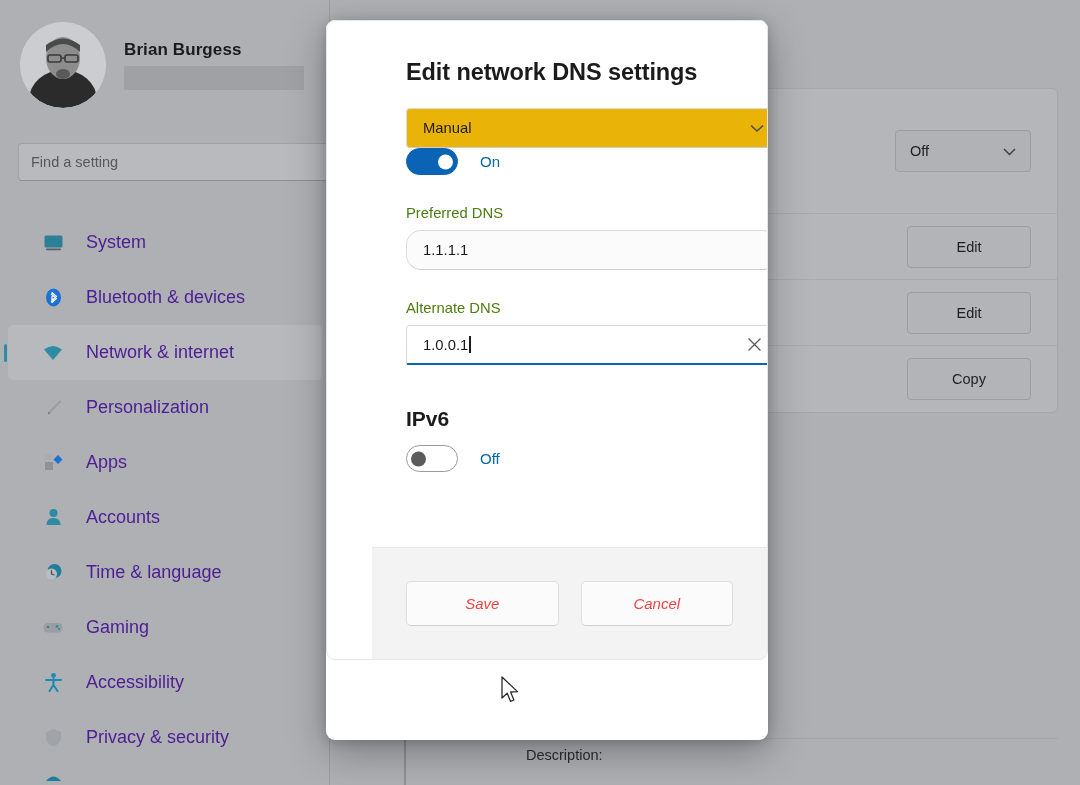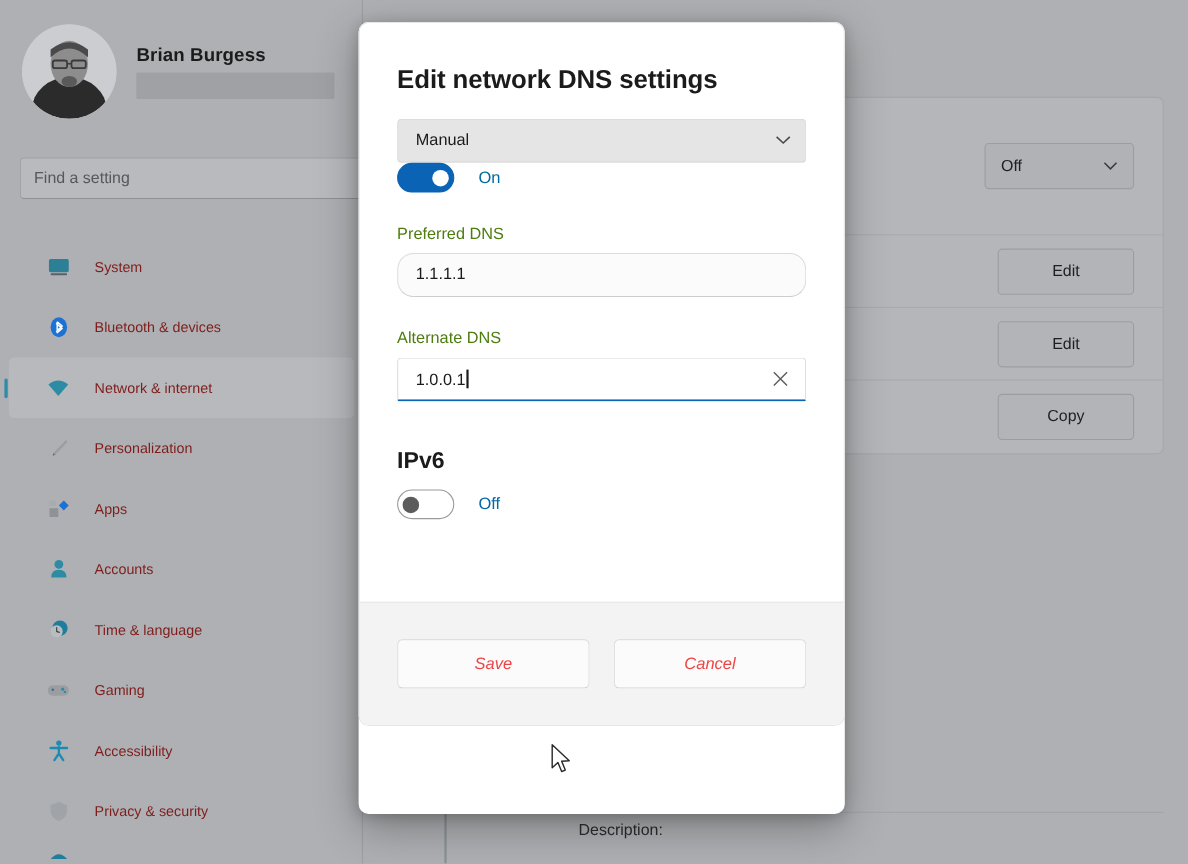--- a/index.html
+++ b/index.html
@@ -103,22 +103,22 @@
     width: 3px; height: 18px;
     background: #2e8ca8;
     border-radius: 2px;
   }
   .nav-icon {
     width: 22px; height: 22px;
     display: flex; align-items: center; justify-content: center;
     flex: 0 0 auto;
   }
   .nav-label {
-    font-size: 13px;
-    color: #7f1d1d;
+    font-size: 18px;
+    color: #4c1d95;
   }
 
   
   .content {
     position: absolute;
     left: 331px; top: 0;
     width: 749px;
     height: 785px;
     background: #aeb0b3;
   }
@@ -214,35 +214,36 @@
     position: absolute;
     left: 326px; top: 20px;
     width: 442px;
     height: 640px;
     background: #ffffff;
     border-radius: 9px;
     border: 1px solid #e6e6e6;
     overflow: hidden;
     display: flex;
     flex-direction: column;
+    padding-left: 45px;
   }
   .dialog-body {
     flex: 1 1 auto;
     padding: 38px 34px 0 34px;
   }
   .dialog-title {
     font-size: 23.5px;
     font-weight: bold;
     color: #1b1b1b;
     letter-spacing: -.1px;
     margin-bottom: 22px;
   }
   .dd-select {
     width: 372px; height: 40px;
-    background: #e5e5e5;
+    background: #eab308;
     border: 1px solid #dcdcdc;
     border-bottom-color: #cdcdcd;
     border-radius: 4px;
     display: flex;
     align-items: center;
     justify-content: space-between;
     padding: 0 13px 0 16px;
     font-size: 14.8px;
     color: #1b1b1b;
   }

